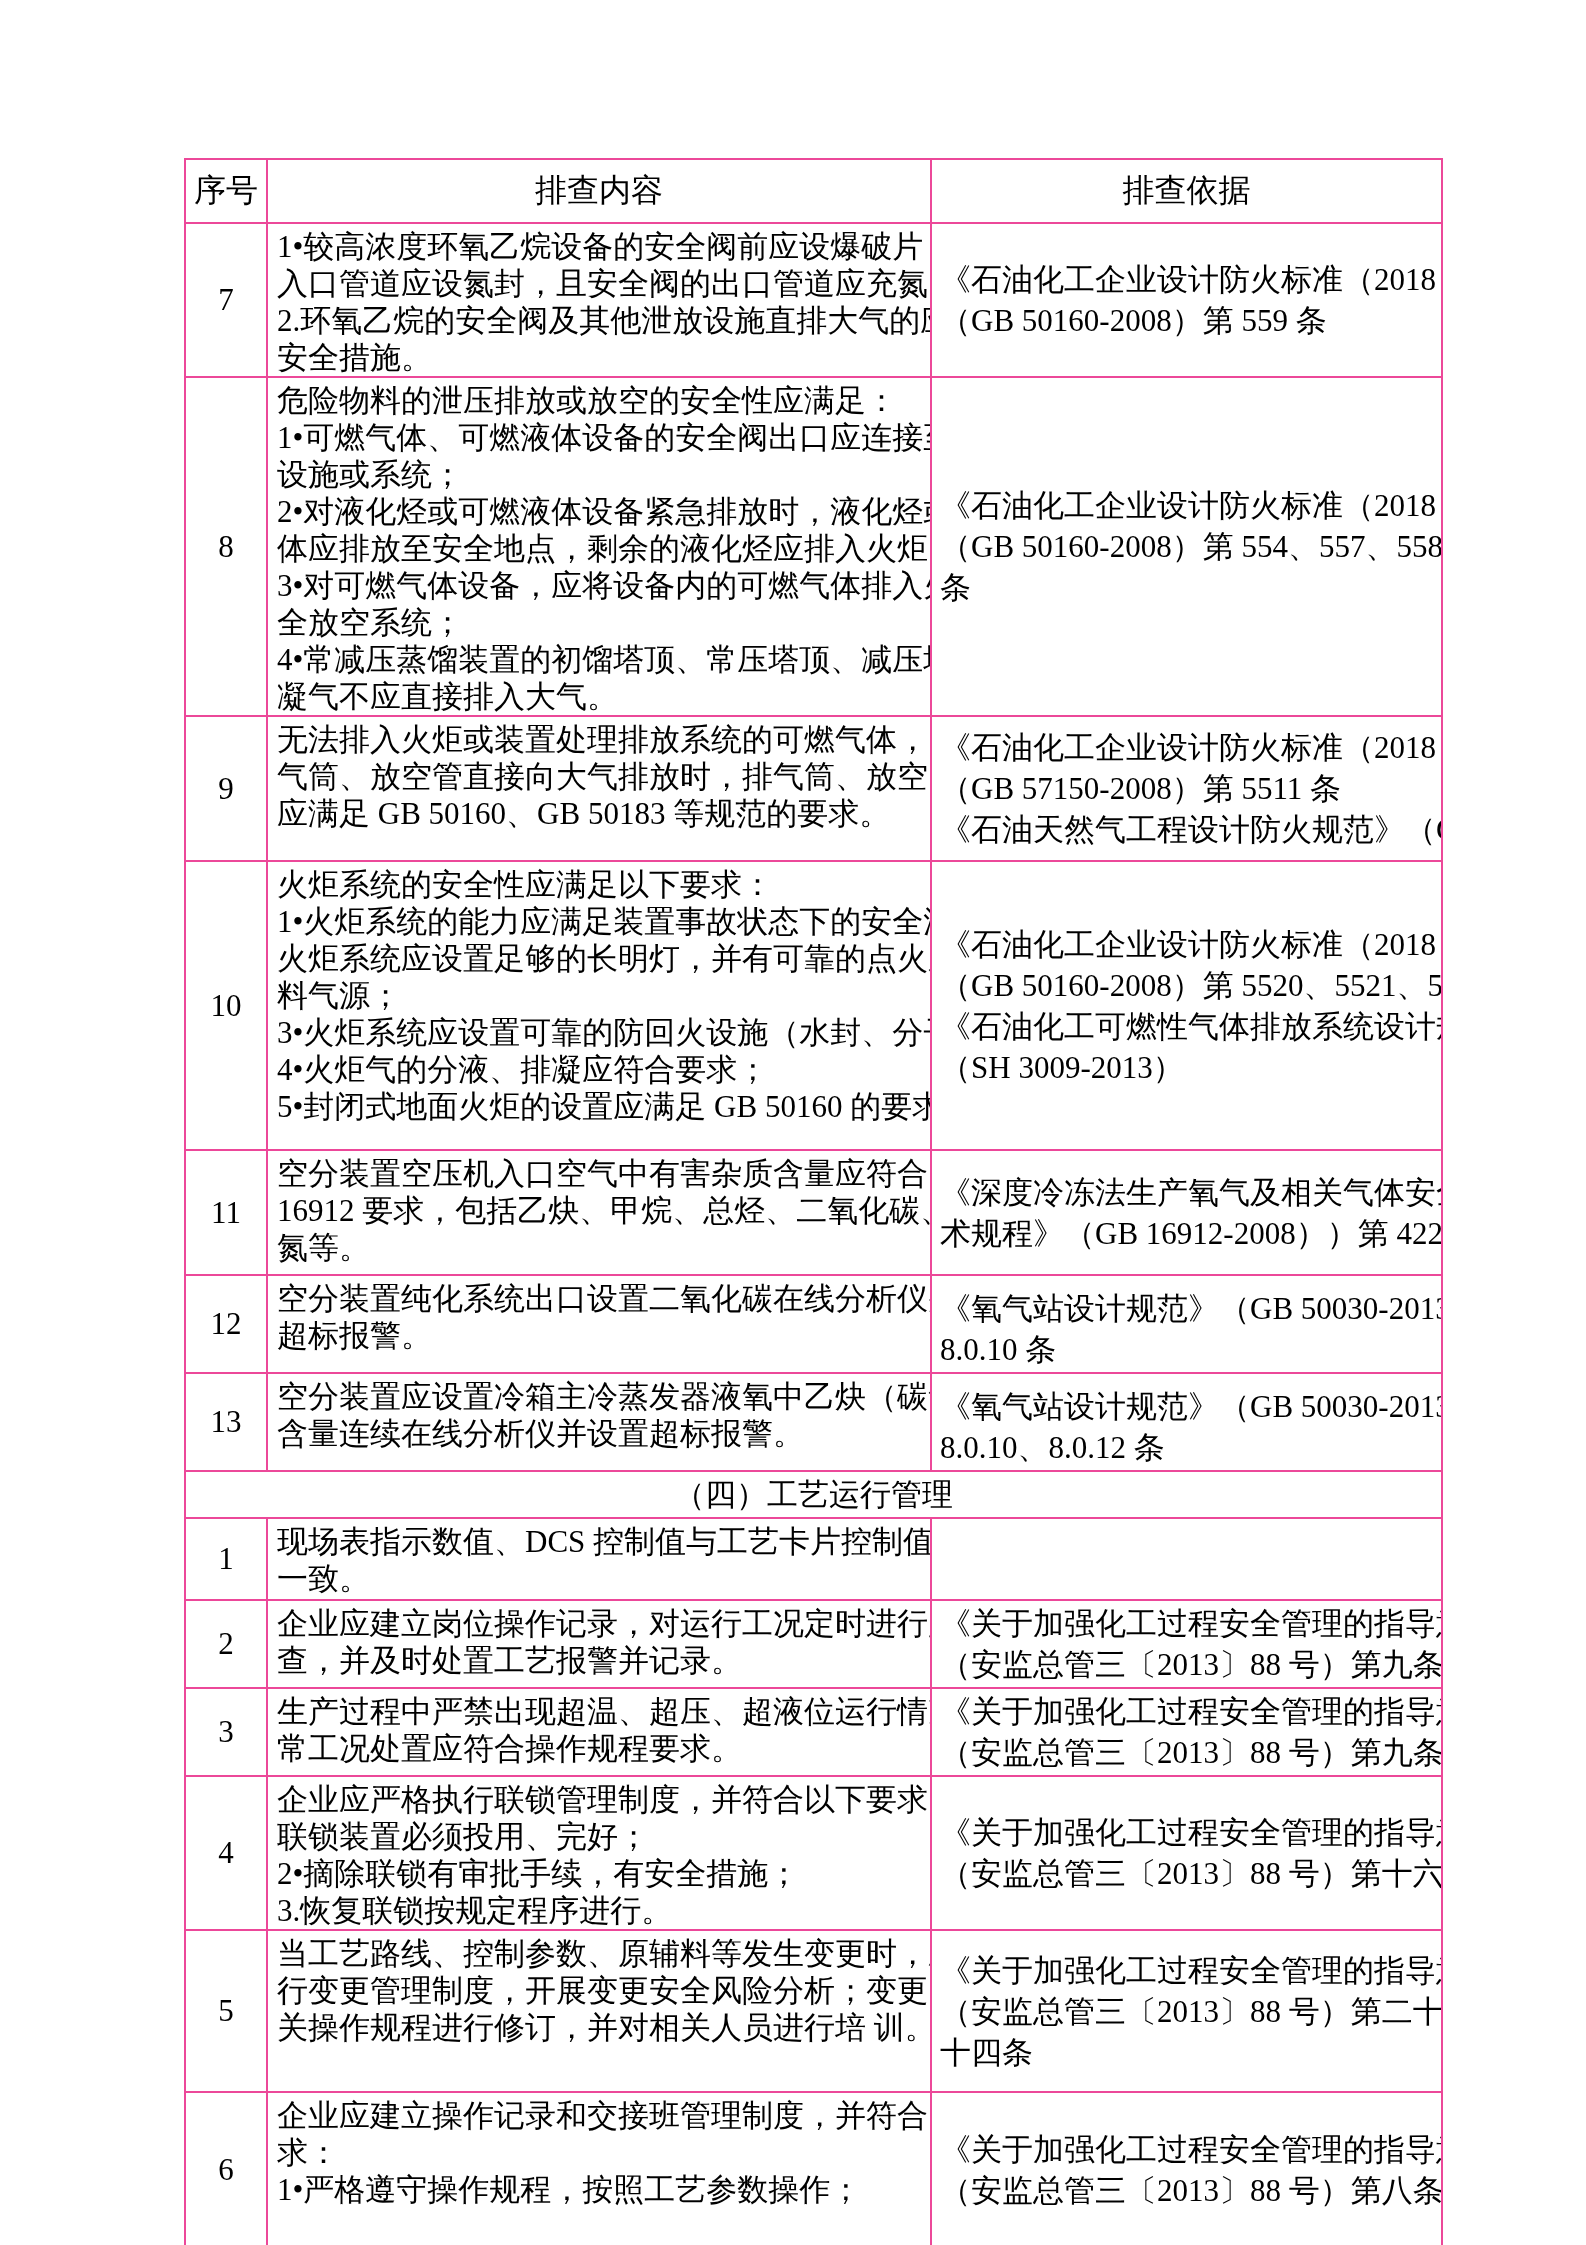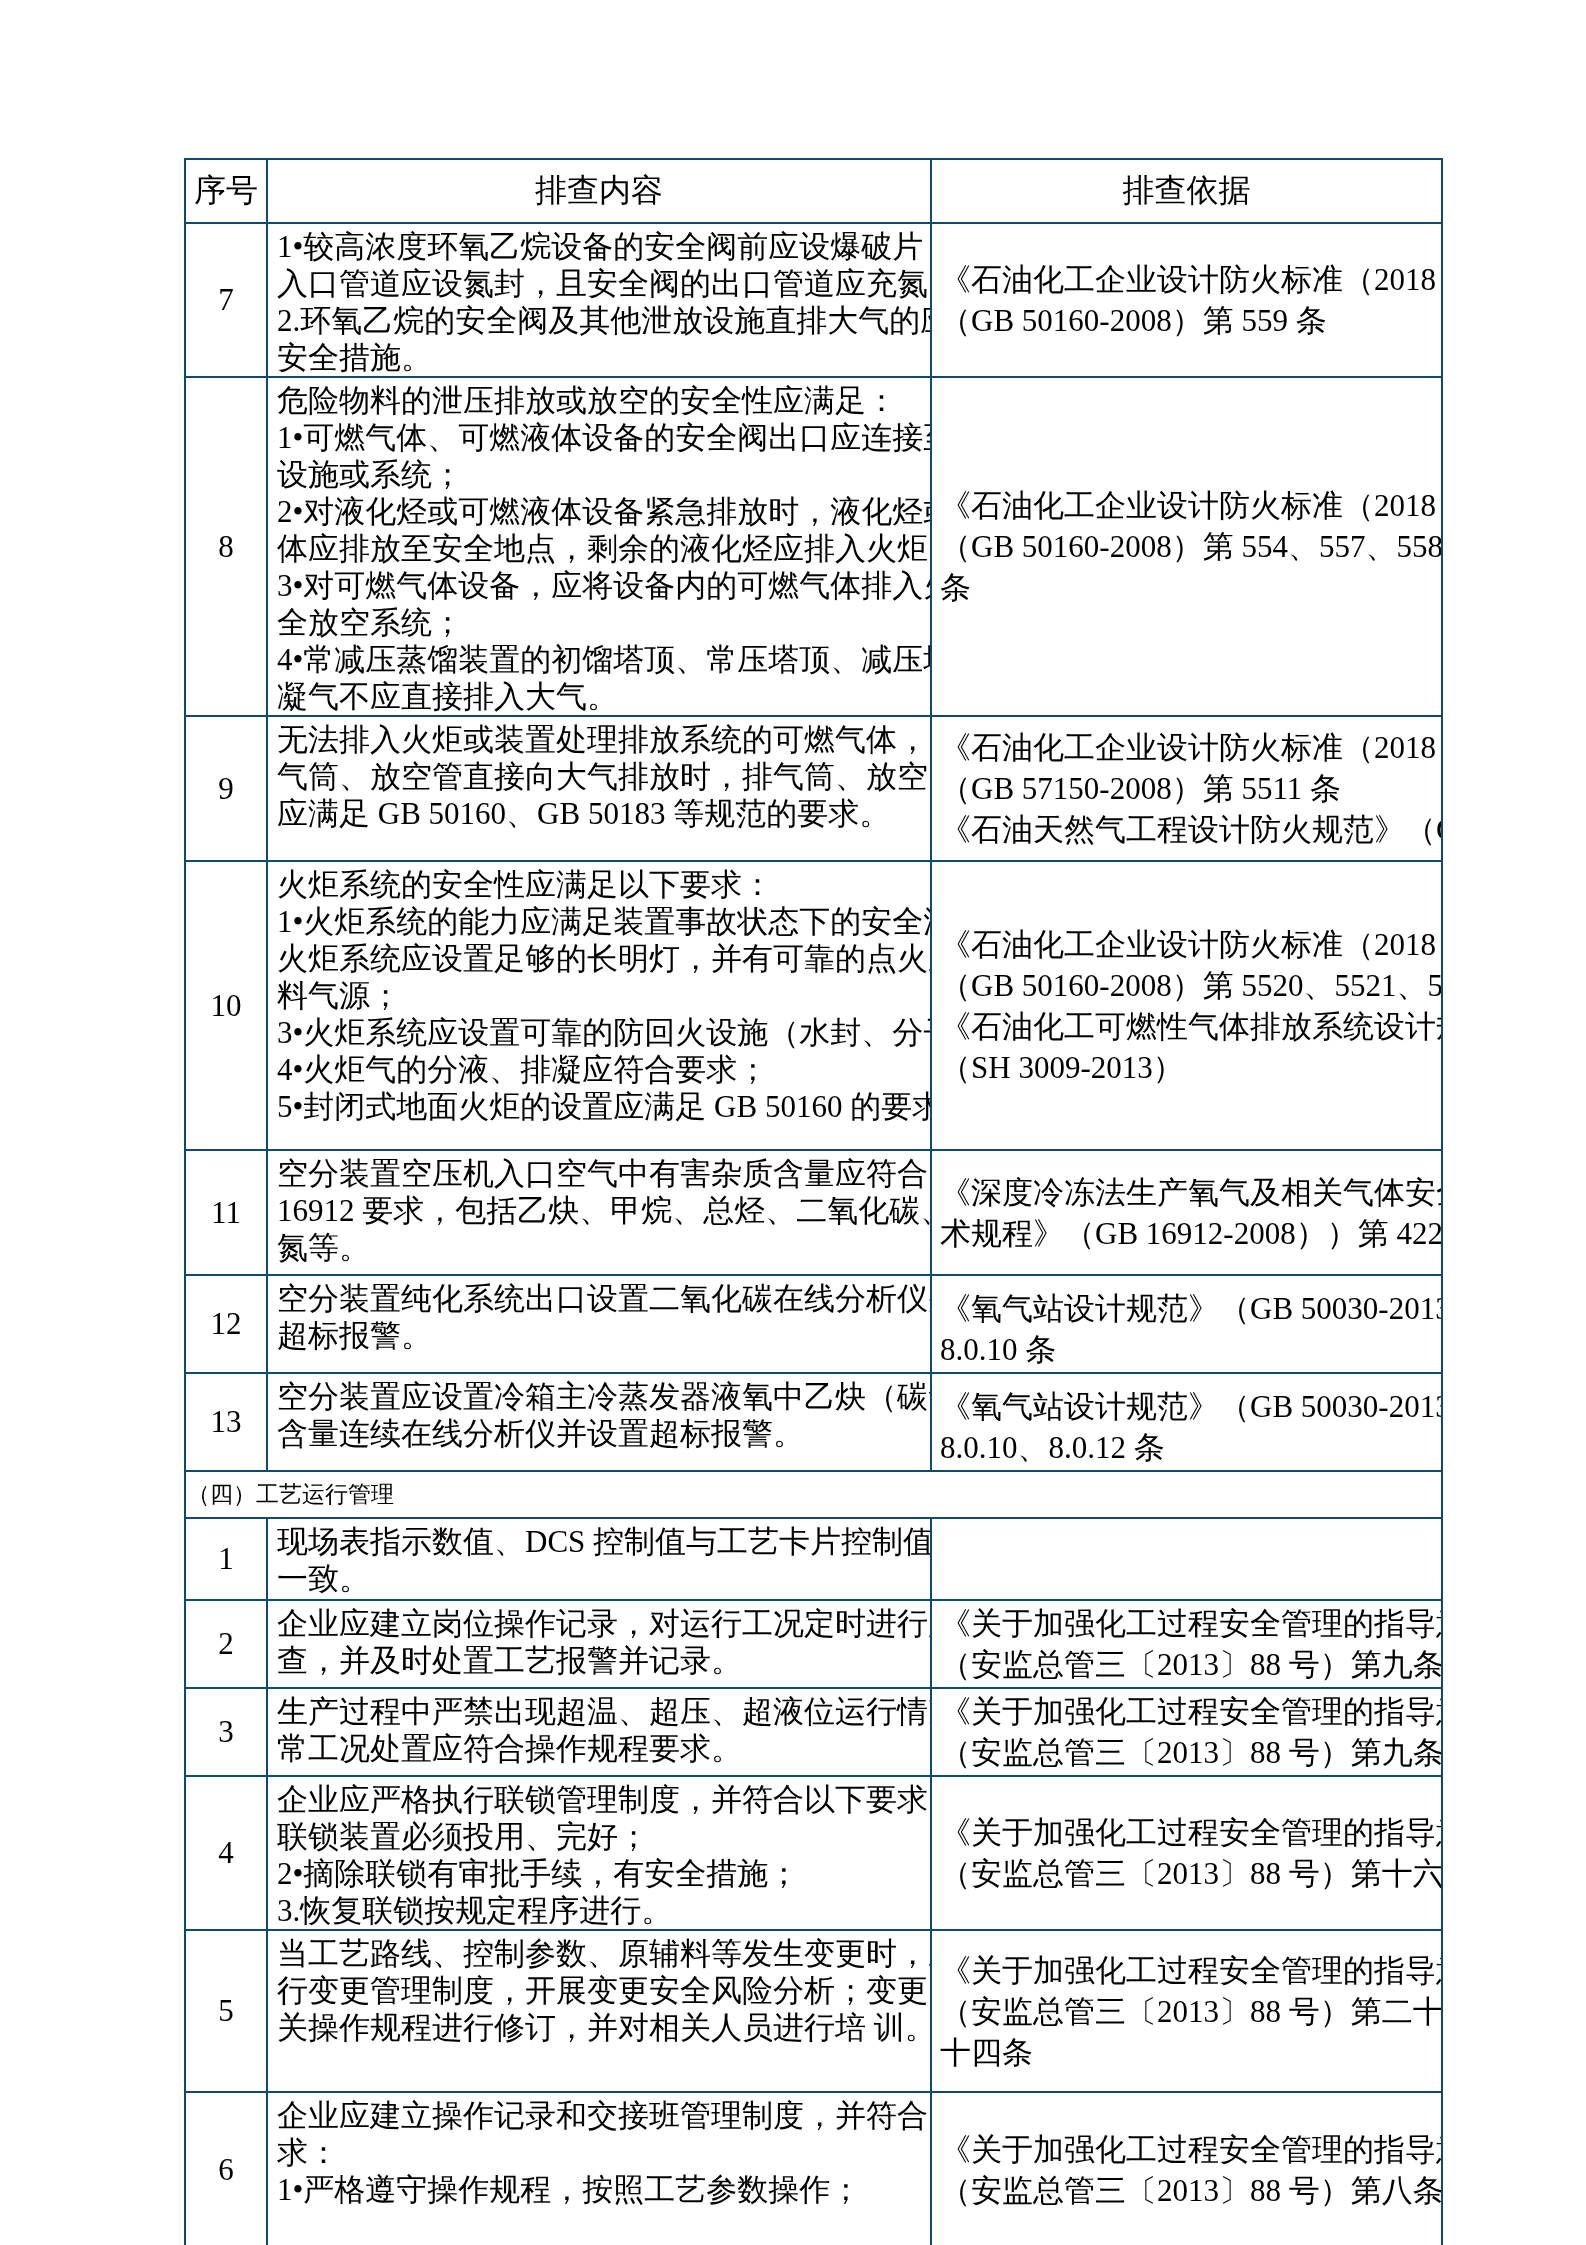--- a/index.html
+++ b/index.html
@@ -11,21 +11,21 @@
     color:#000;
     overflow:hidden;
   }
   table.checklist{
     position:absolute;left:184px;top:158px;
     width:1257px;
     border-collapse:collapse;
     table-layout:fixed;
   }
   table.checklist td,table.checklist th{
-    border:2px solid #0c4a6e;
+    border:2px solid #ec4899;
     overflow:hidden;
     font-weight:normal;
   }
   th.hdr{
     font-size:32px;
     text-align:center;
     vertical-align:middle;
   }
   td.num{
     font-size:31px;
@@ -43,21 +43,22 @@
     font-size:31px;
     vertical-align:middle;
     padding:2px 2px 2px 8px;
     line-height:41px;
   }
   td.basis.basis-top{
     vertical-align:top;
     padding-top:12px;
   }
   td.section-cell{
-    font-size:23px;
+    font-size:31px;
+    text-align:center;
     vertical-align:middle;
   }
   .ln{white-space:pre;}
   .partial-strip{
     position:absolute;
     left:276px;top:2192px;
     width:900px;height:20px;
     overflow:hidden;
     font-size:31px;
     line-height:37px;

